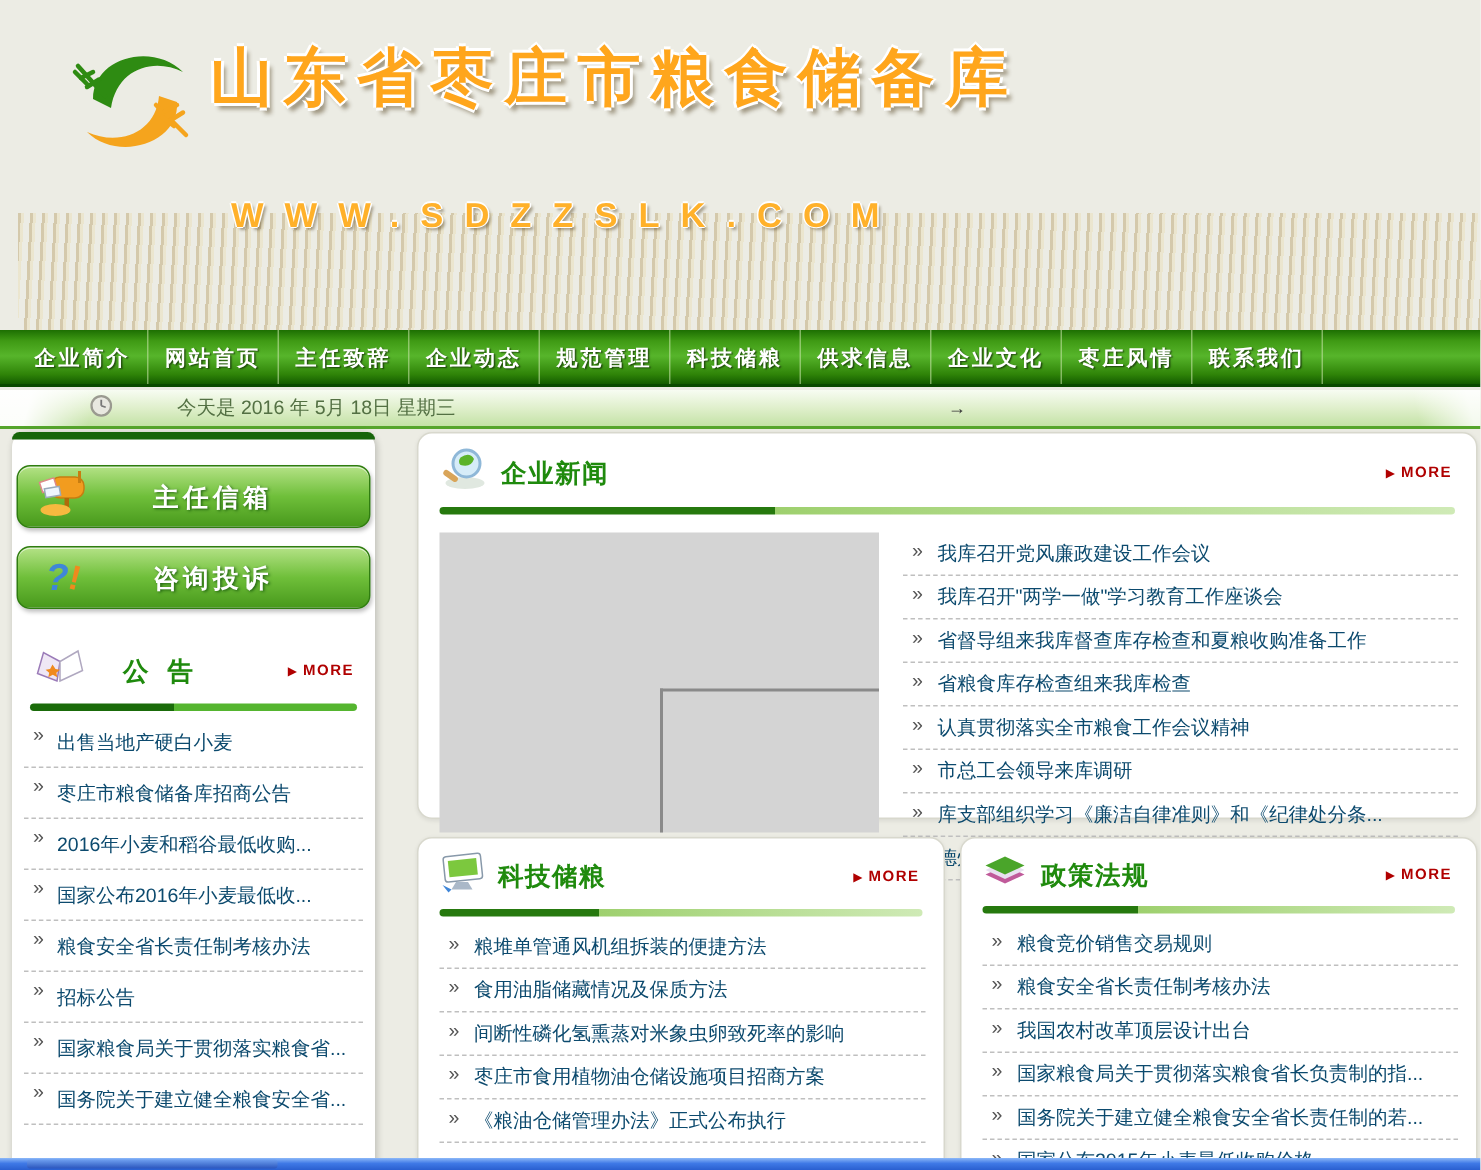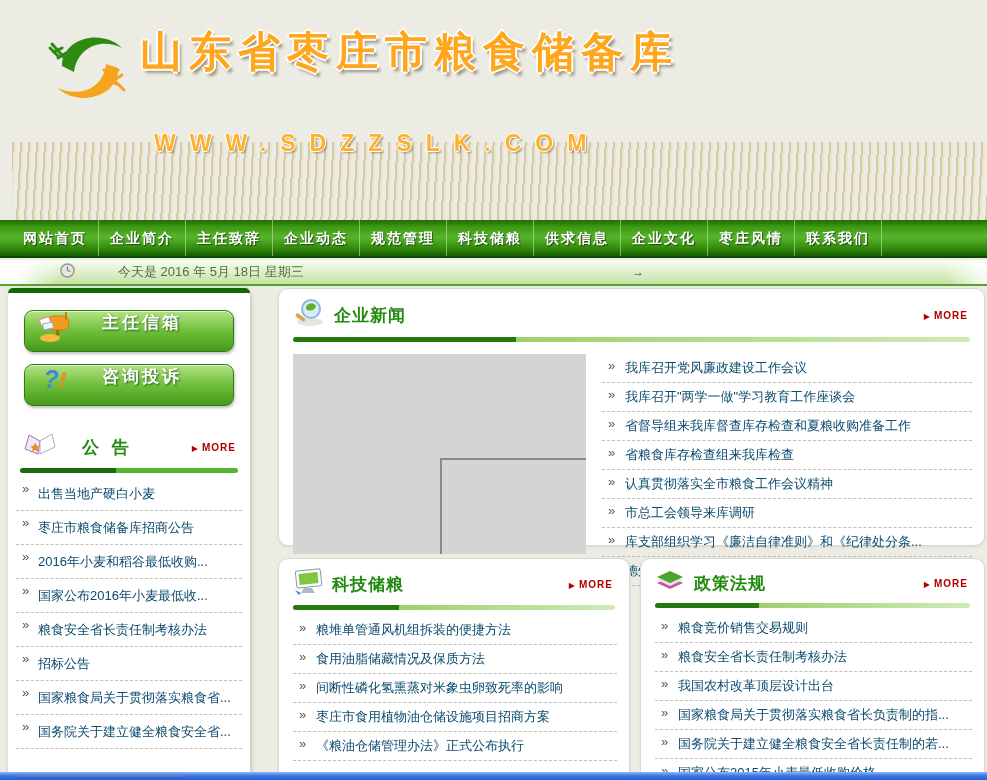--- a/index.html
+++ b/index.html
@@ -63,23 +63,23 @@
   #news-body{display:flex;padding:12px 10px 0 14px;}
   #news-image{width:293px;height:200px;background:#d4d4d4;position:relative;flex:none;}
   #news-image .ph-corner{position:absolute;left:50%;top:52%;right:0;bottom:0;
     border-left:2px solid #8a8a8a;border-top:2px solid #8a8a8a;}
   #news-body ul{flex:1;margin:0 2px 0 16px;}
 
   
   #sidebar{position:absolute;left:8px;top:288px;width:242px;height:492px;background:#fff;
     border-radius:10px 10px 0 0;box-shadow:1px 1px 5px rgba(0,0,0,.2);}
   #sidebar::before{content:"";position:absolute;top:0;left:0;right:0;height:5px;background:#17650a;border-radius:10px 10px 0 0;}
-  .side-btn{margin:12px 16px 0;height:40px;border-radius:9px;border:1px solid #2f7d10;
+  .side-btn{margin:12px 3px 0;height:40px;border-radius:9px;border:1px solid #2f7d10;
     background:linear-gradient(to bottom,#b4e286 0%,#6fbf3a 50%,#48991c 100%);
-    display:flex;align-items:flex-start;padding:0 10px;cursor:pointer;
+    display:flex;align-items:center;padding:0 10px;cursor:pointer;
     box-shadow:inset 0 1px 0 rgba(255,255,255,.6),1px 2px 3px rgba(0,0,0,.25);}
   .side-btn:first-of-type{margin-top:22px;}
   .side-btn .lbl{flex:1;text-align:center;color:#fff;font-size:17px;font-weight:bold;letter-spacing:3px;
     text-shadow:1px 1px 2px rgba(0,60,0,.7);padding-right:14px;}
   .btn-ic{width:40px;text-align:center;flex:none;}
   .qmark{font-size:25px;font-weight:bold;font-style:italic;color:#3f86d8;}
   .emark{font-size:23px;font-weight:bold;color:#ef8a1e;display:inline-block;transform:rotate(14deg);}
   #sidebar .sec-head{margin-top:26px;padding:0 14px;gap:24px;}
   #sidebar .sec-title{letter-spacing:4px;}
   #sidebar .sec-rule{margin:6px 12px 0;background:linear-gradient(to right,#1a6b0a 0%,#1a6b0a 44%,#55b52f 44%,#55b52f 100%);}
@@ -116,22 +116,22 @@
           <line x1="74" y1="54" x2="82" y2="49"></line>
             <line x1="68" y1="52" x2="76" y2="58"></line>
         </g>
       </svg>
     </div>
     <div id="site-title">山东省枣庄市粮食储备库</div>
     <div id="site-url">WWW.SDZZSLK.COM</div>
   </div>
 
   <div id="navbar">
+    <div class="nav-item">企业简介</div>
     <div class="nav-item">网站首页</div>
-    <div class="nav-item">企业简介</div>
     <div class="nav-item">主任致辞</div>
     <div class="nav-item">企业动态</div>
     <div class="nav-item">规范管理</div>
     <div class="nav-item">科技储粮</div>
     <div class="nav-item">供求信息</div>
     <div class="nav-item">企业文化</div>
     <div class="nav-item">枣庄风情</div>
     <div class="nav-item">联系我们</div>
   </div>
 

